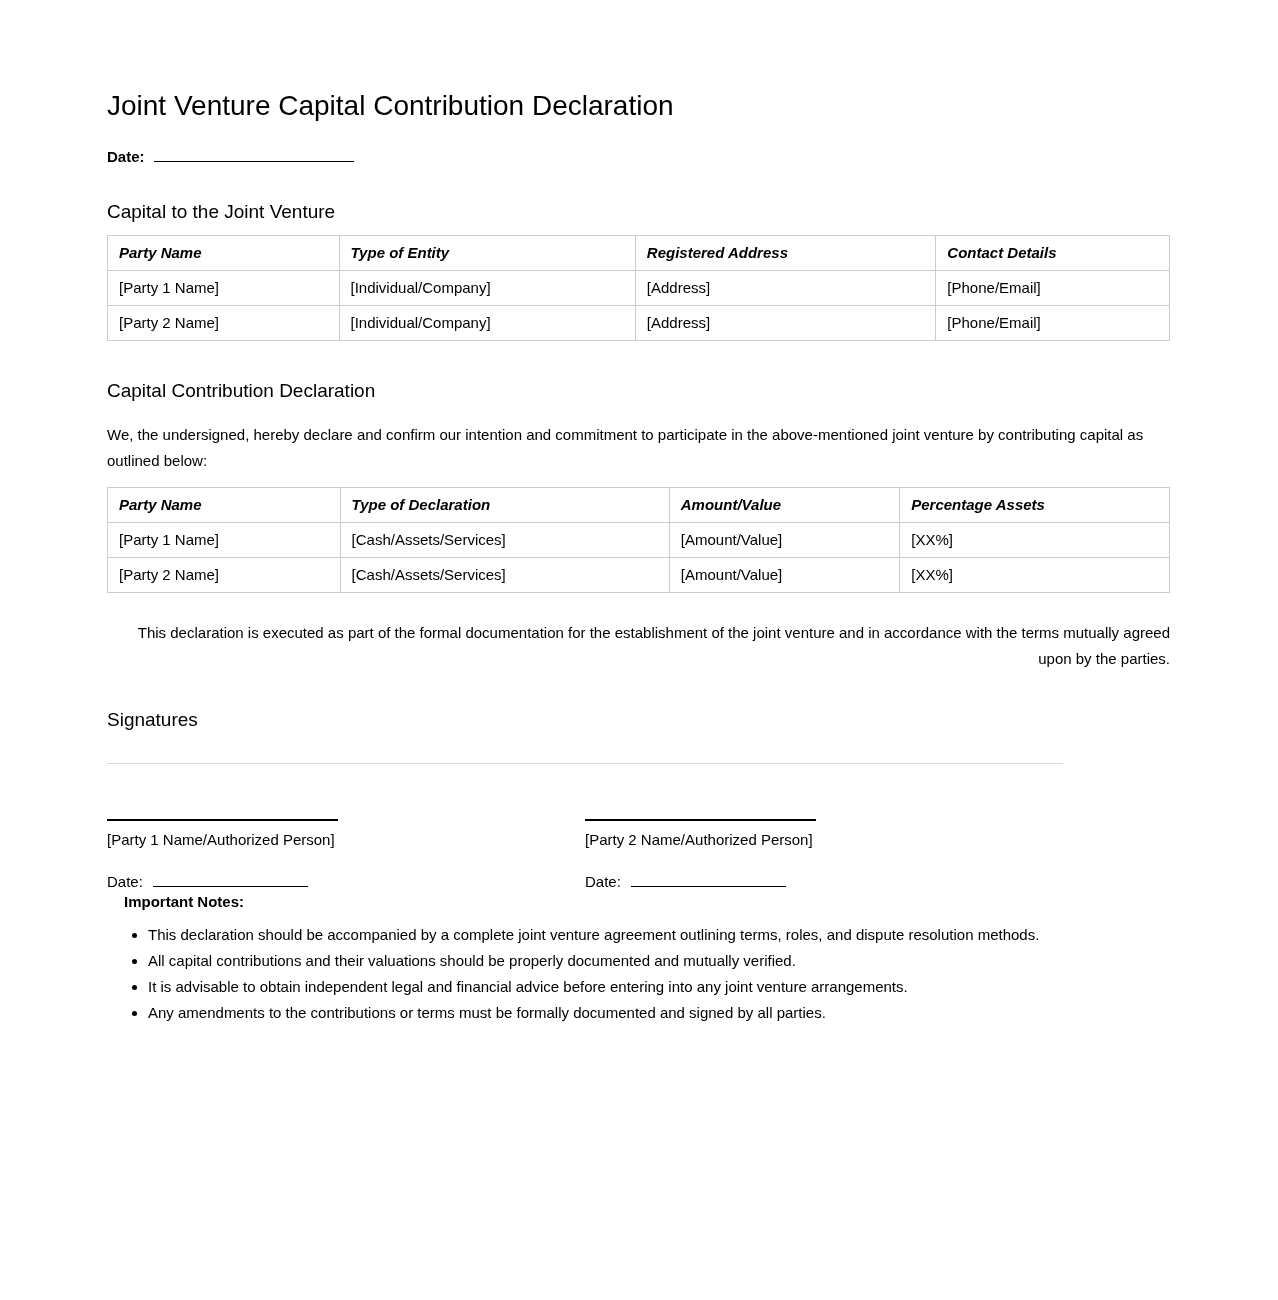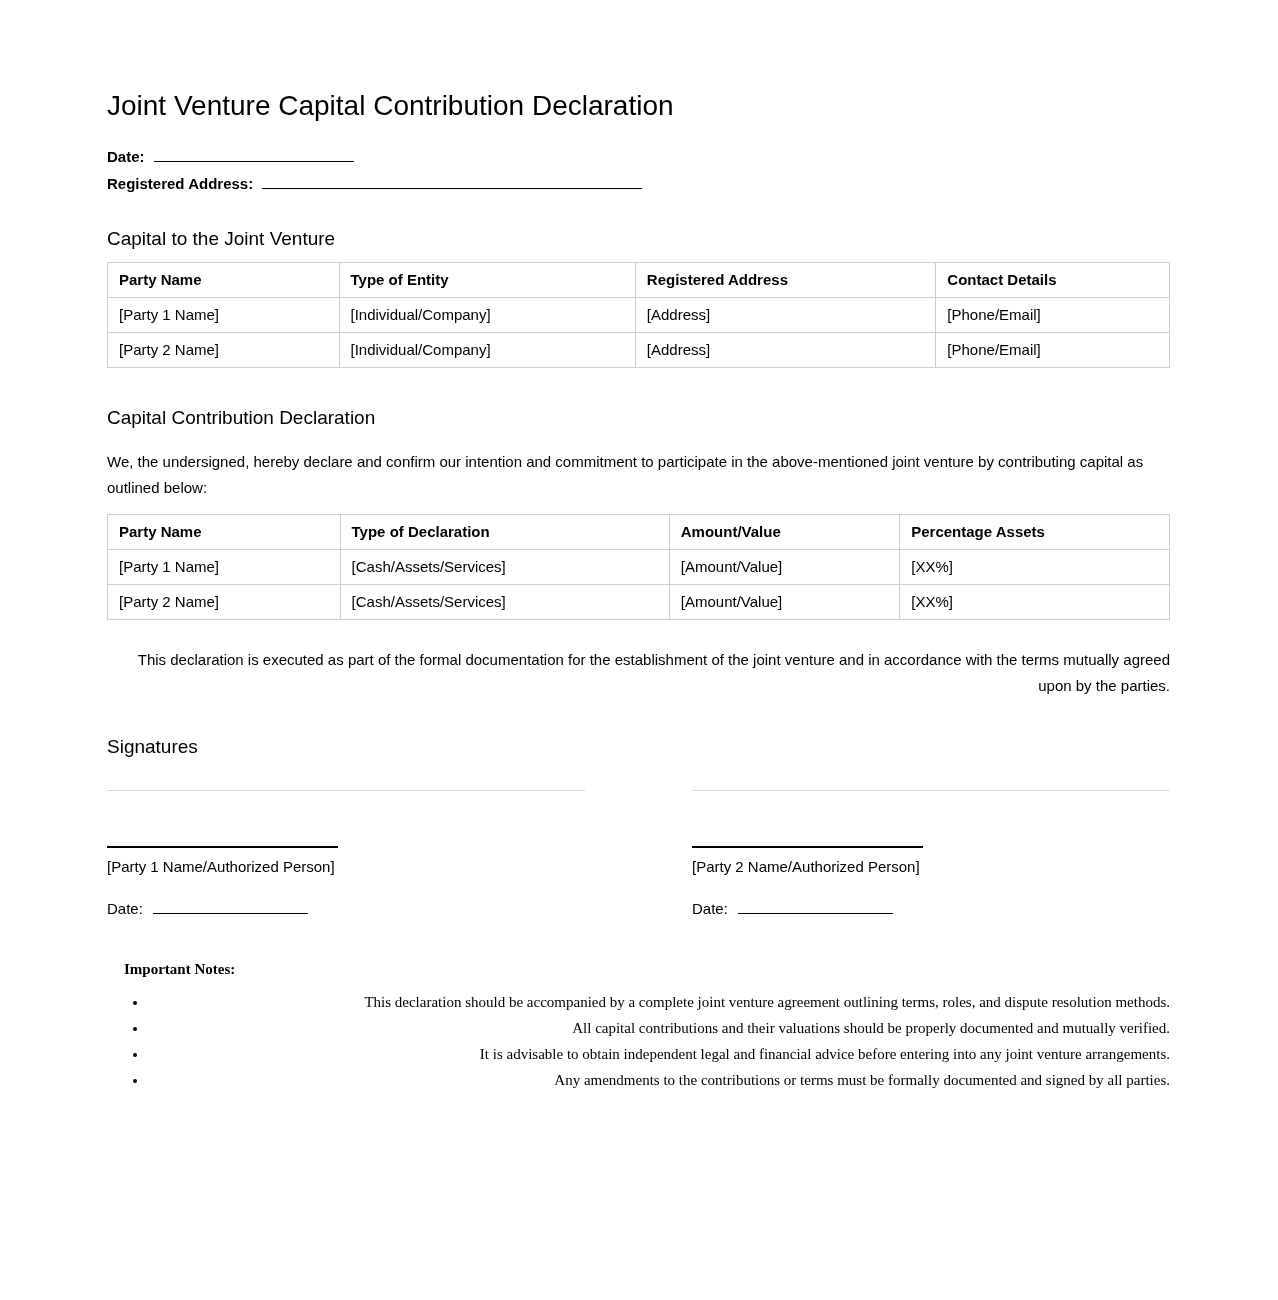--- a/index.html
+++ b/index.html
@@ -63,38 +63,37 @@
     table-layout: fixed;
     font-size: 15px;
   }
   table.doc-table th, table.doc-table td {
     border: 1px solid #cccccc;
     padding: 8px 11px;
     line-height: 18px;
     text-align: left;
     overflow: hidden;
   }
-  table.doc-table th { font-weight: 700; }
+  table.doc-table th { font-weight: 700; font-style: italic; }
   table.doc-table td { font-weight: 400; }
 
   
   .body-text {
     font-size: 15px;
     line-height: 26px;
     margin: 0;
   }
   .intro-text { margin: 0 0 13px 0; }
   .closing-text { margin: 27px 0 0 0; text-align: right; }
 
   
   .sig-grid {
     margin-top: 32px;
     display: grid;
     grid-template-columns: 478px 478px;
-    column-gap: 107px;
   }
   .sig-divider {
     border-top: 1px solid #d9d9d9;
     height: 0;
   }
   .sig-line {
     height: 57px;
     width: 231px;
     border-bottom: 2px solid #000000;
   }
@@ -113,57 +112,50 @@
     display: inline-block;
     width: 155px;
     height: 12px;
     border-bottom: 1.5px solid #000000;
     margin-left: 6px;
     vertical-align: baseline;
   }
 
   
   .notes-block {
-    margin-top: 40px;
     padding-left: 17px;
-    font-family: Liberation Serif, serif;
   }
   .notes-heading {
     font-size: 15px;
     font-weight: 700;
     line-height: 20px;
     margin: 0;
   }
   .notes-list {
     margin: 10px 0 0 0;
     padding-left: 24px;
     list-style: disc;
   }
   .notes-list li {
     font-size: 15px;
     line-height: 26px;
-    text-align: right;
   }
 </style>
 </head>
 <body>
 
 <div class="page">
   <div class="content">
 
     <h1 class="doc-title">Joint Venture Capital Contribution Declaration</h1>
 
     <div>
       <div class="field-line">
         <span>Date:</span>
         <span class="fill-line fill-date"></span>
-      </div>
-      <div class="field-line">
-        <span>Registered Address:</span>
-        <span class="fill-line fill-wide"></span>
       </div>
     </div>
 
     <h2 class="section-heading">Capital to the Joint Venture</h2>
 
     <table class="doc-table">
       <colgroup>
         <col style="width:21.8%">
           <col style="width:27.9%">
           <col style="width:28.3%">

